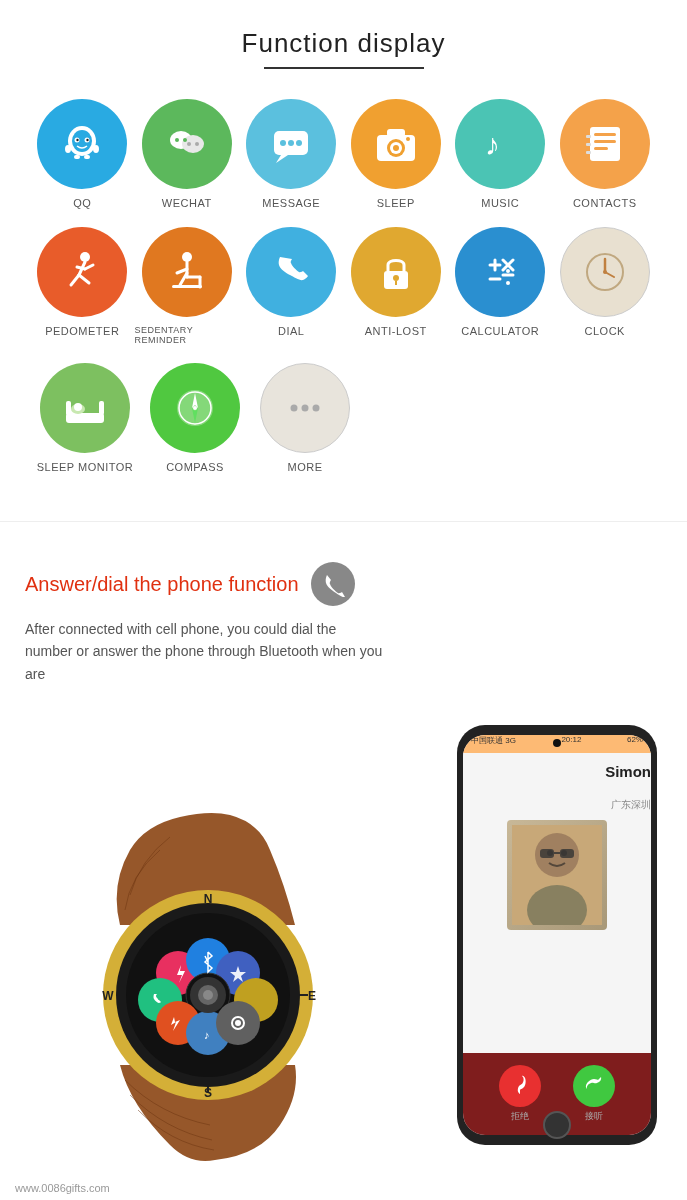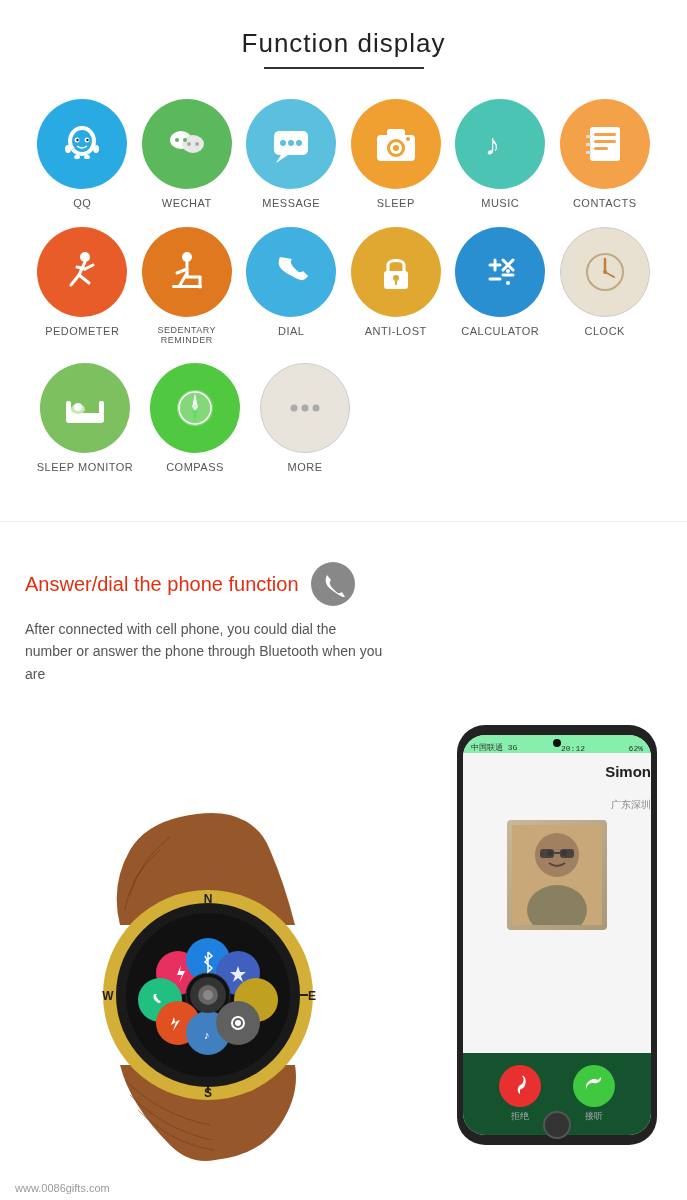--- a/index.html
+++ b/index.html
@@ -52,21 +52,20 @@
       height: 90px;
       border-radius: 50%;
       display: flex;
       align-items: center;
       justify-content: center;
       margin-bottom: 8px;
     }
     .icon-label {
       font-size: 11px;
       color: #555;
-      text-align: center;
       letter-spacing: 0.5px;
       font-weight: 500;
     }
 
     
     .bg-blue { background: #29aae2; }
     .bg-green { background: #5cb85c; }
     .bg-lightblue { background: #5bc0de; }
     .bg-orange { background: #f0a030; }
     .bg-teal { background: #4bc4b4; }
@@ -163,29 +162,28 @@
     .phone-screen {
       width: 100%;
       height: 100%;
       background: #f0f0f0;
       border-radius: 22px;
       overflow: hidden;
       display: flex;
       flex-direction: column;
     }
     .phone-status-bar {
-      background: #86efac;
+      background: #fdba74;
       height: 18px;
       display: flex;
-      align-items: flex-end;
+      align-items: flex-start;
       padding: 0 8px;
       font-size: 8px;
       color: #333;
       justify-content: space-between;
-      font-family: Liberation Mono, monospace;
     }
     .phone-caller-section {
       background: #f5f5f5;
       flex: 1;
       display: flex;
       flex-direction: column;
       align-items: flex-end;
     }
     .caller-name {
       font-size: 15px;
@@ -203,21 +201,21 @@
       height: 110px;
       background: linear-gradient(135deg, #c8b898 0%, #a89878 100%);
       margin: 8px auto;
       border-radius: 4px;
       display: flex;
       align-items: center;
       justify-content: center;
       overflow: hidden;
     }
     .call-buttons {
-      background: #14532d;
+      background: #7f1d1d;
       display: flex;
       justify-content: space-around;
       align-items: center;
       padding: 12px 20px;
     }
     .call-btn {
       width: 42px;
       height: 42px;
       border-radius: 50%;
       display: flex;

